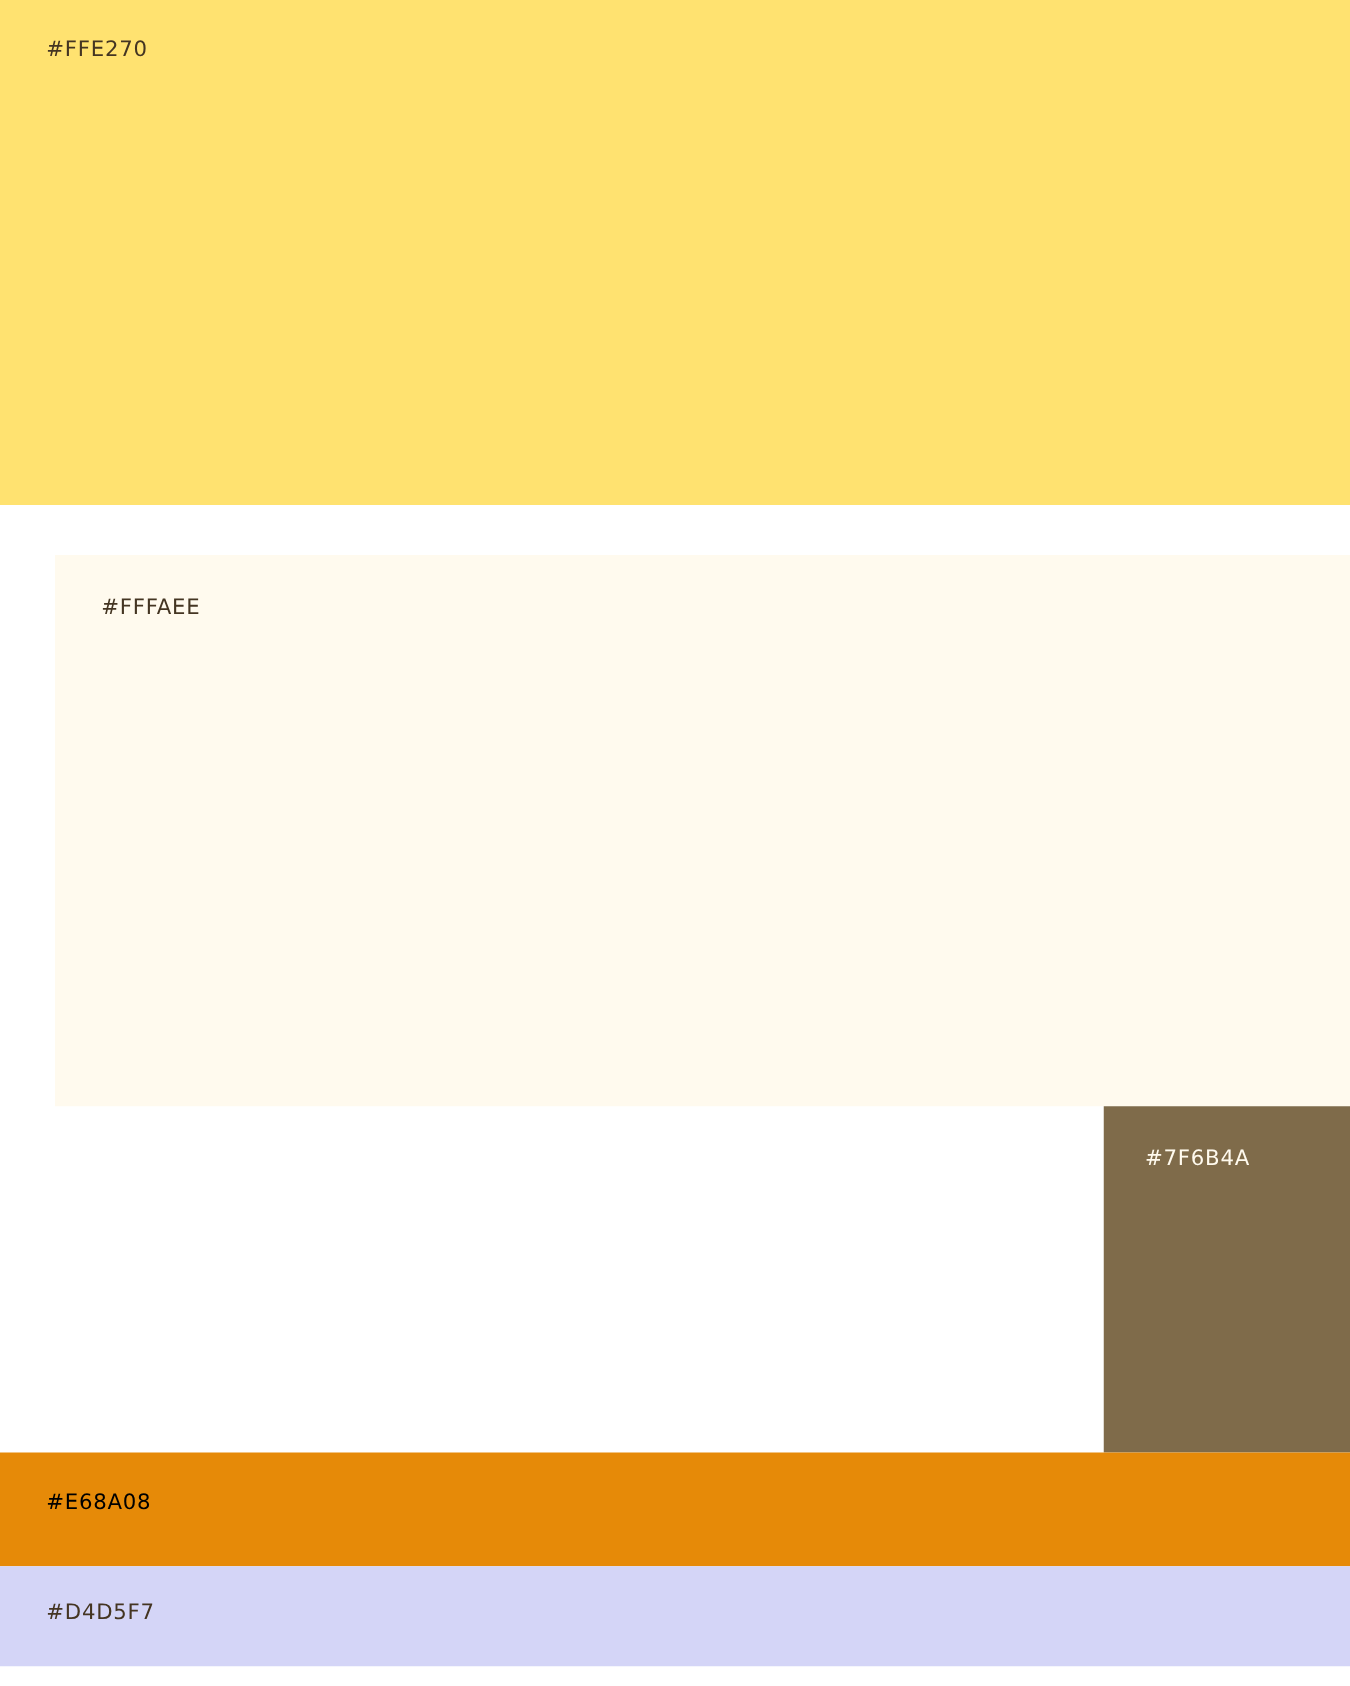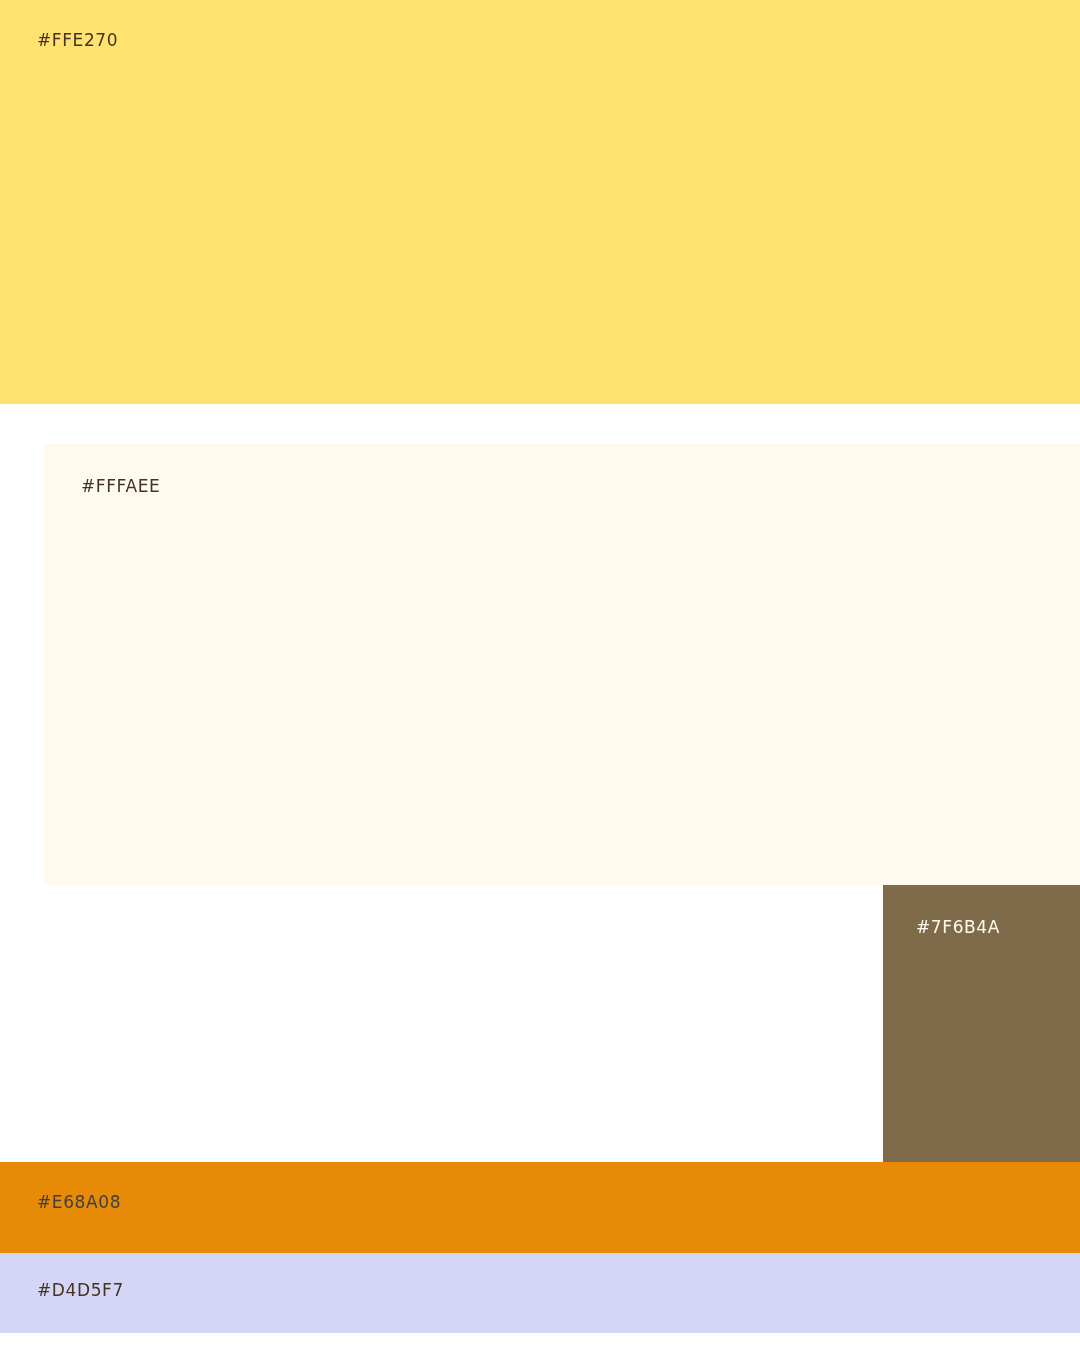--- a/index.html
+++ b/index.html
@@ -94,21 +94,21 @@
   
   #swatch-5 {
     left: 0;
     top: 1162px;
     width: 1080px;
     height: 91px;
     background-color: #E68A08;
   }
   #swatch-5 .swatch-label {
     top: 32px;
-    color: #404040;
+    color: #000000;
   }
 
   
   #swatch-6 {
     left: 0;
     top: 1253px;
     width: 1080px;
     height: 80px;
     background-color: #D4D5F7;
   }

